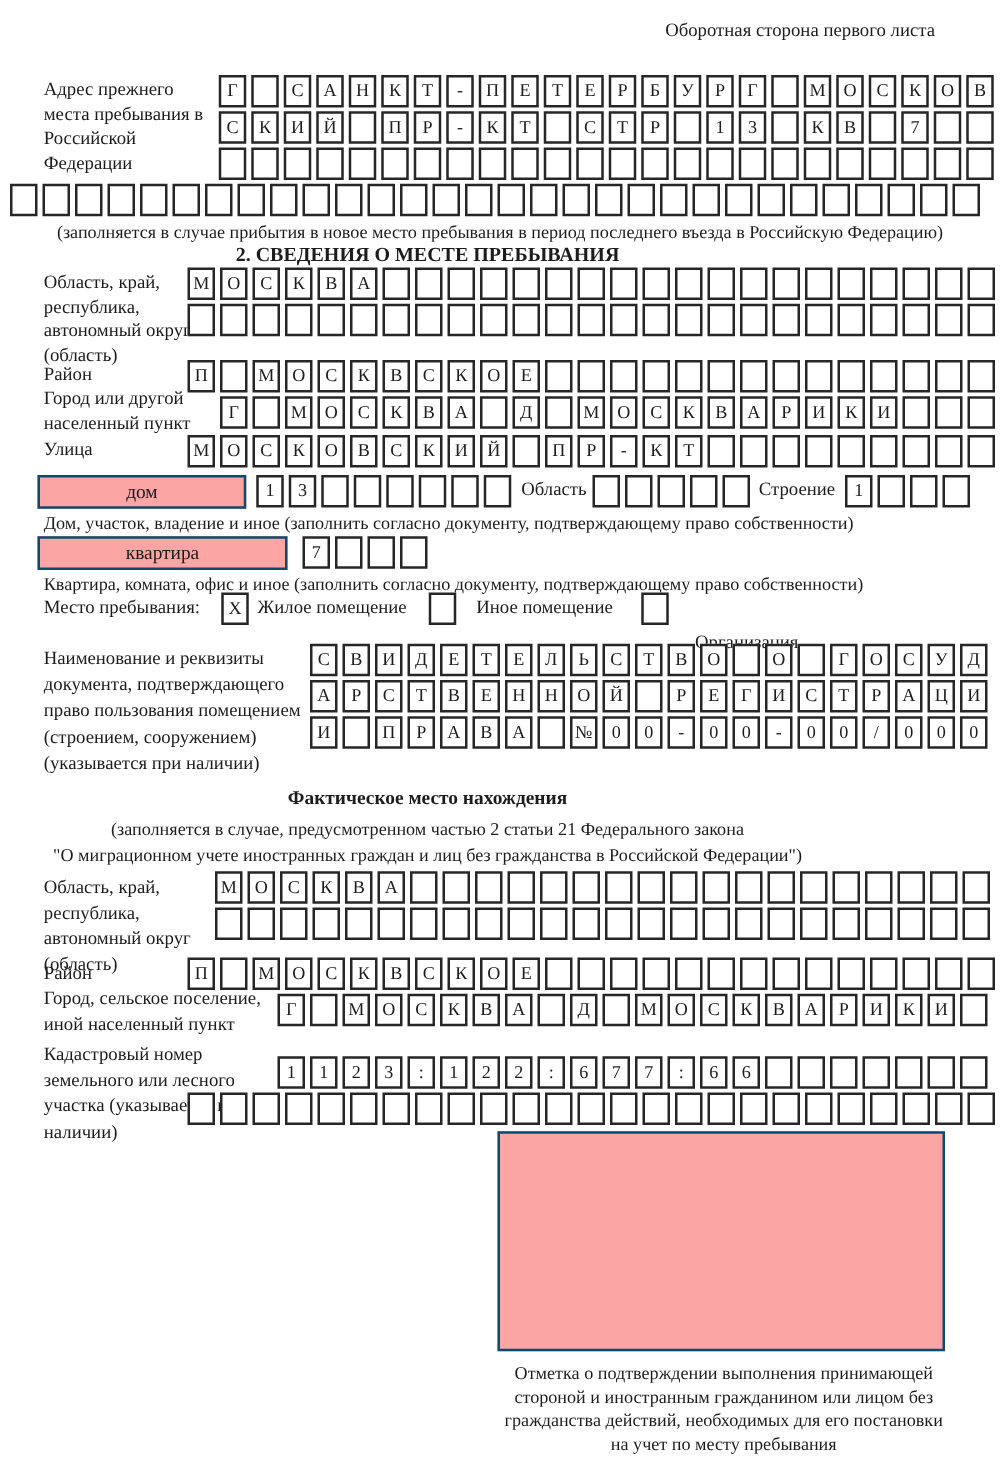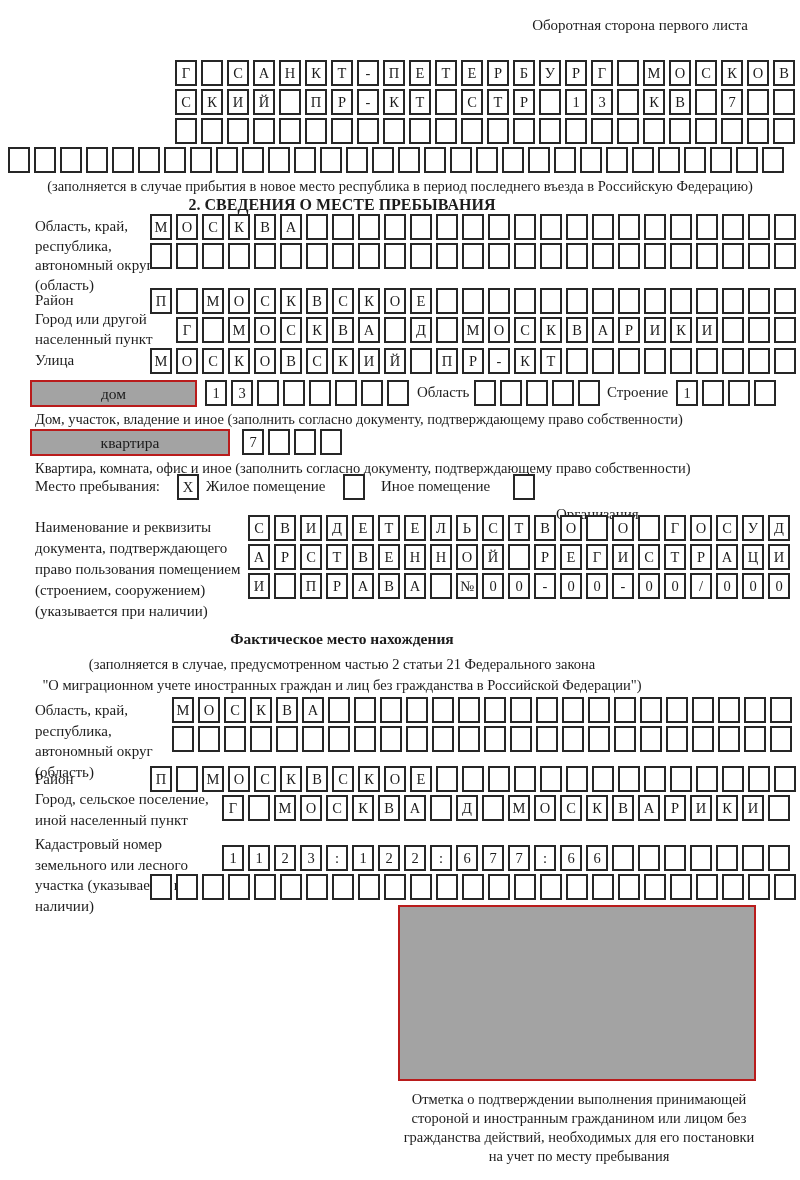--- a/index.html
+++ b/index.html
@@ -6,31 +6,32 @@
   #page{position:relative;width:800px;height:1180px;background:#fff;overflow:hidden;
         font-family:"Liberation Serif","DejaVu Serif",serif;color:#1c1c1c;}
   .cellrow{position:absolute;display:flex;column-gap:4px;}
   .cell{flex:0 0 22px;width:22px;height:26px;border:2px solid #262626;box-sizing:border-box;
         display:flex;align-items:center;justify-content:center;font-size:14.5px;line-height:1;
         background:#fff;font-family:"Liberation Serif","DejaVu Serif",serif;}
   .lbl{position:absolute;font-size:15px;line-height:19.5px;}
   .cap{position:absolute;font-size:14.5px;line-height:19px;}
   .center{text-align:center;}
   .bold{font-weight:bold;}
-  .wbox{position:absolute;border:2px solid #b91c1c;box-sizing:border-box;background:#a3a3a3;
+  .wbox{position:absolute;border:2px solid #0c4a6e;box-sizing:border-box;background:#fca5a5;
         display:flex;align-items:center;justify-content:center;font-size:15.5px;}
   .titleband{position:absolute;left:0;width:684px;text-align:center;}
 </style>
 </head>
 <body>
 
 <div id="page">
 
   <div class="cap" style="top:16px;right:52px;font-size:15px;text-align:center;">Оборотная сторона первого листа</div>
 
+  <div class="lbl" style="left:35px;top:63px;width:138px;">Адрес прежнего места пребывания в Российской Федерации</div>
   <div class="cellrow" style="left:175px;top:60px;">
       <span class="cell">Г</span>
       <span class="cell"></span>
       <span class="cell">С</span>
       <span class="cell">А</span>
       <span class="cell">Н</span>
       <span class="cell">К</span>
       <span class="cell">Т</span>
       <span class="cell">-</span>
       <span class="cell">П</span>
@@ -127,21 +128,21 @@
       <span class="cell"></span>
       <span class="cell"></span>
       <span class="cell"></span>
       <span class="cell"></span>
       <span class="cell"></span>
       <span class="cell"></span>
       <span class="cell"></span>
       <span class="cell"></span>
       <span class="cell"></span>
     </div>
-  <div class="cap center" style="left:0;top:177px;width:800px;">(заполняется в случае прибытия в новое место республика в период последнего въезда в Российскую Федерацию)</div>
+  <div class="cap center" style="left:0;top:177px;width:800px;">(заполняется в случае прибытия в новое место пребывания в период последнего въезда в Российскую Федерацию)</div>
 
   <div class="titleband bold" style="top:196px;font-size:16px;">2. СВЕДЕНИЯ О МЕСТЕ ПРЕБЫВАНИЯ</div>
 
   <div class="lbl" style="left:35px;top:217px;width:120px;">Область, край, республика, автономный округ (область)</div>
   <div class="cellrow" style="left:150px;top:214px;">
       <span class="cell">М</span>
       <span class="cell">О</span>
       <span class="cell">С</span>
       <span class="cell">К</span>
       <span class="cell">В</span>

